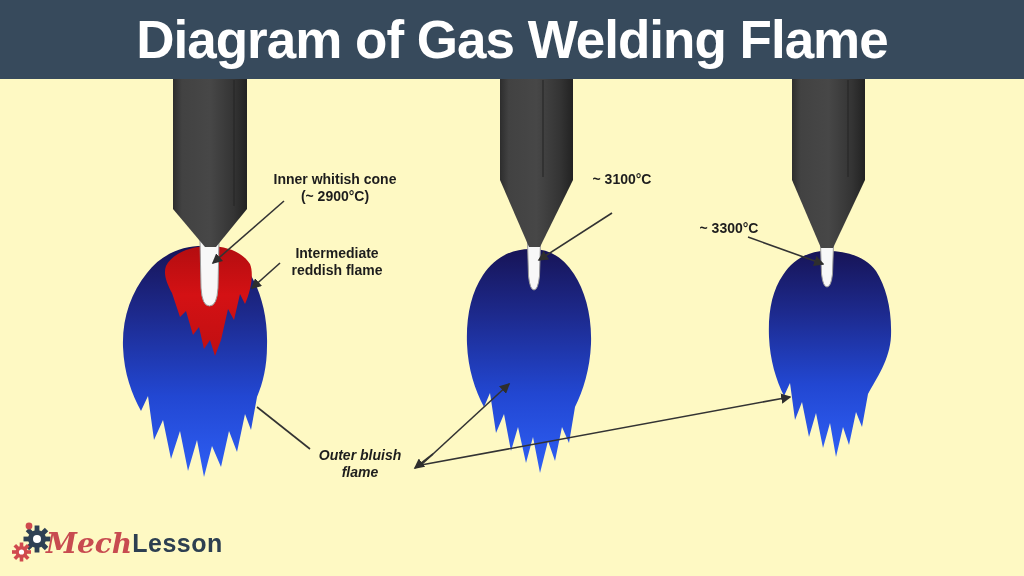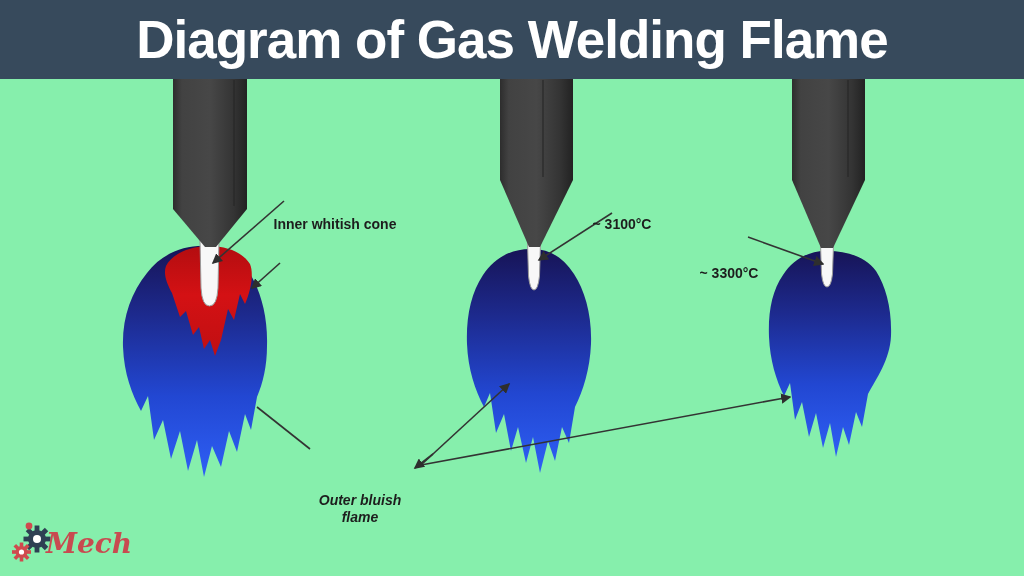--- a/index.html
+++ b/index.html
@@ -1,32 +1,32 @@
 <!DOCTYPE html>
 <html><head>
 <meta charset="utf-8">
 <style>
   html,body{margin:0;padding:0;background:#e8e8e8;}
   .frame{
-    position:relative;width:1024px;height:576px;background:#86efac;
+    position:relative;width:1024px;height:576px;background:#fef9c3;
     overflow:hidden;font-family:"Liberation Sans",sans-serif;
   }
   .header{
     position:absolute;left:0;top:0;width:1024px;height:79px;
     background:#374a5c;display:flex;align-items:center;justify-content:center;
     z-index:4;
   }
   .header .title{
     color:#ffffff;font-size:53px;font-weight:700;letter-spacing:-1px;
     white-space:nowrap;
   }
   svg.canvas{position:absolute;left:0;top:0;z-index:1;}
   .lbl{
     position:absolute;z-index:2;color:#1d1d1d;font-size:14px;font-weight:700;
-    line-height:17px;text-align:center;margin-top:45px;
+    line-height:17px;text-align:center;
   }
   #lbl-inner{left:253px;top:171px;width:164px;}
   #lbl-intermediate{left:277px;top:245px;width:120px;}
   #lbl-3100{left:579px;top:171px;width:86px;}
   #lbl-3300{left:685px;top:220px;width:88px;}
   #lbl-outer{left:306px;top:447px;width:108px;font-style:italic;}
   .logo{
     position:absolute;left:46px;top:527px;z-index:3;
     display:flex;align-items:center;
   }
@@ -141,29 +141,35 @@
           <circle r="6"></circle>
         </g>
         <circle r="2.6" fill="#ffffff"></circle>
       </g>
       <circle cx="29" cy="526" r="3.4" fill="#d04a4e"></circle>
     </g>
   </svg>
 
   <div class="lbl" id="lbl-inner">
     <div>Inner whitish cone</div>
+    <div>(~ 2900°C)</div>
   </div>
 
+  <div class="lbl" id="lbl-intermediate">
+    <div>Intermediate</div>
+    <div>reddish flame</div>
+  </div>
 
   <div class="lbl" id="lbl-3100">~ 3100°C</div>
 
   <div class="lbl" id="lbl-3300">~ 3300°C</div>
 
   <div class="lbl" id="lbl-outer">
     <div>Outer bluish</div>
     <div>flame</div>
   </div>
 
   <div class="logo">
     <span class="mech">Mech</span>
+      <span class="lesson">Lesson</span>
   </div>
 
 </div>
 
 </body></html>

